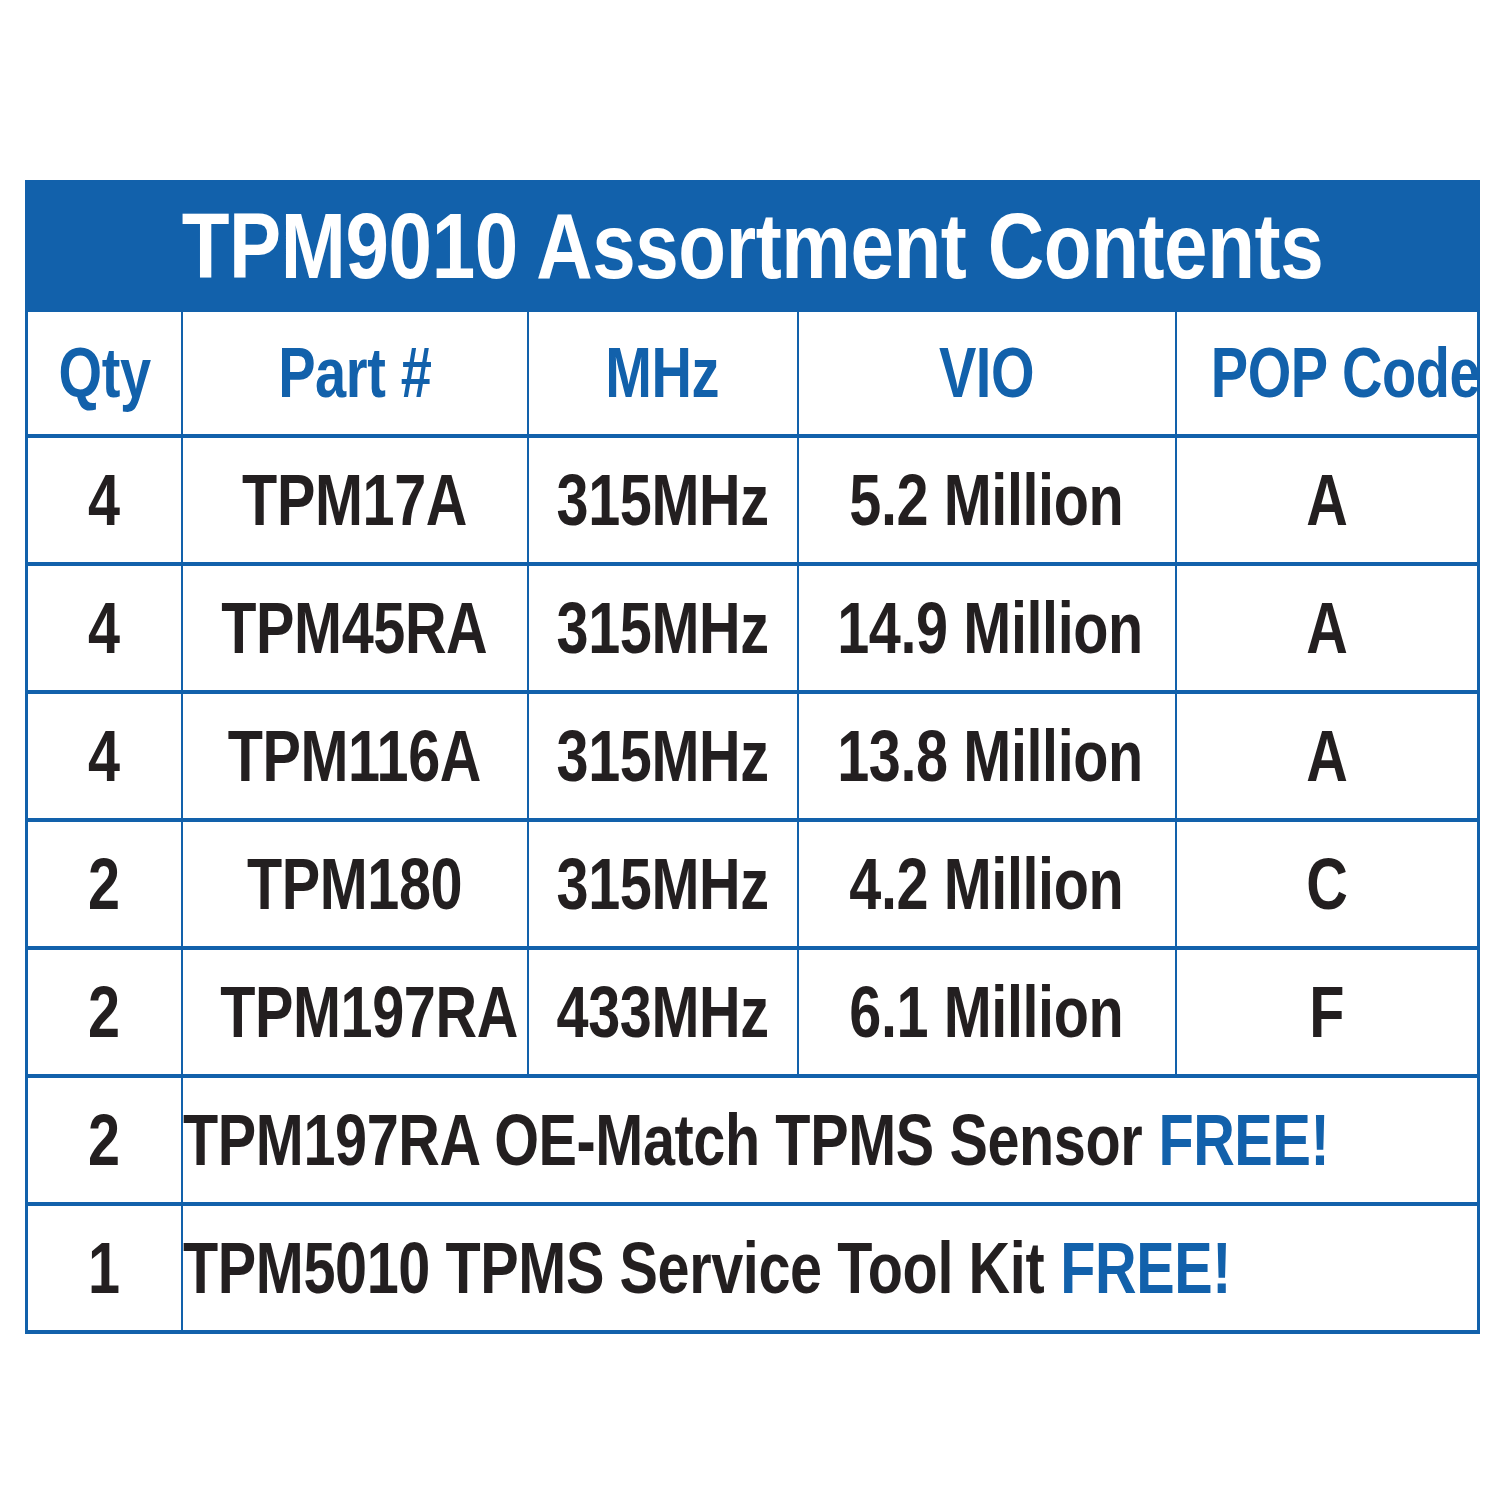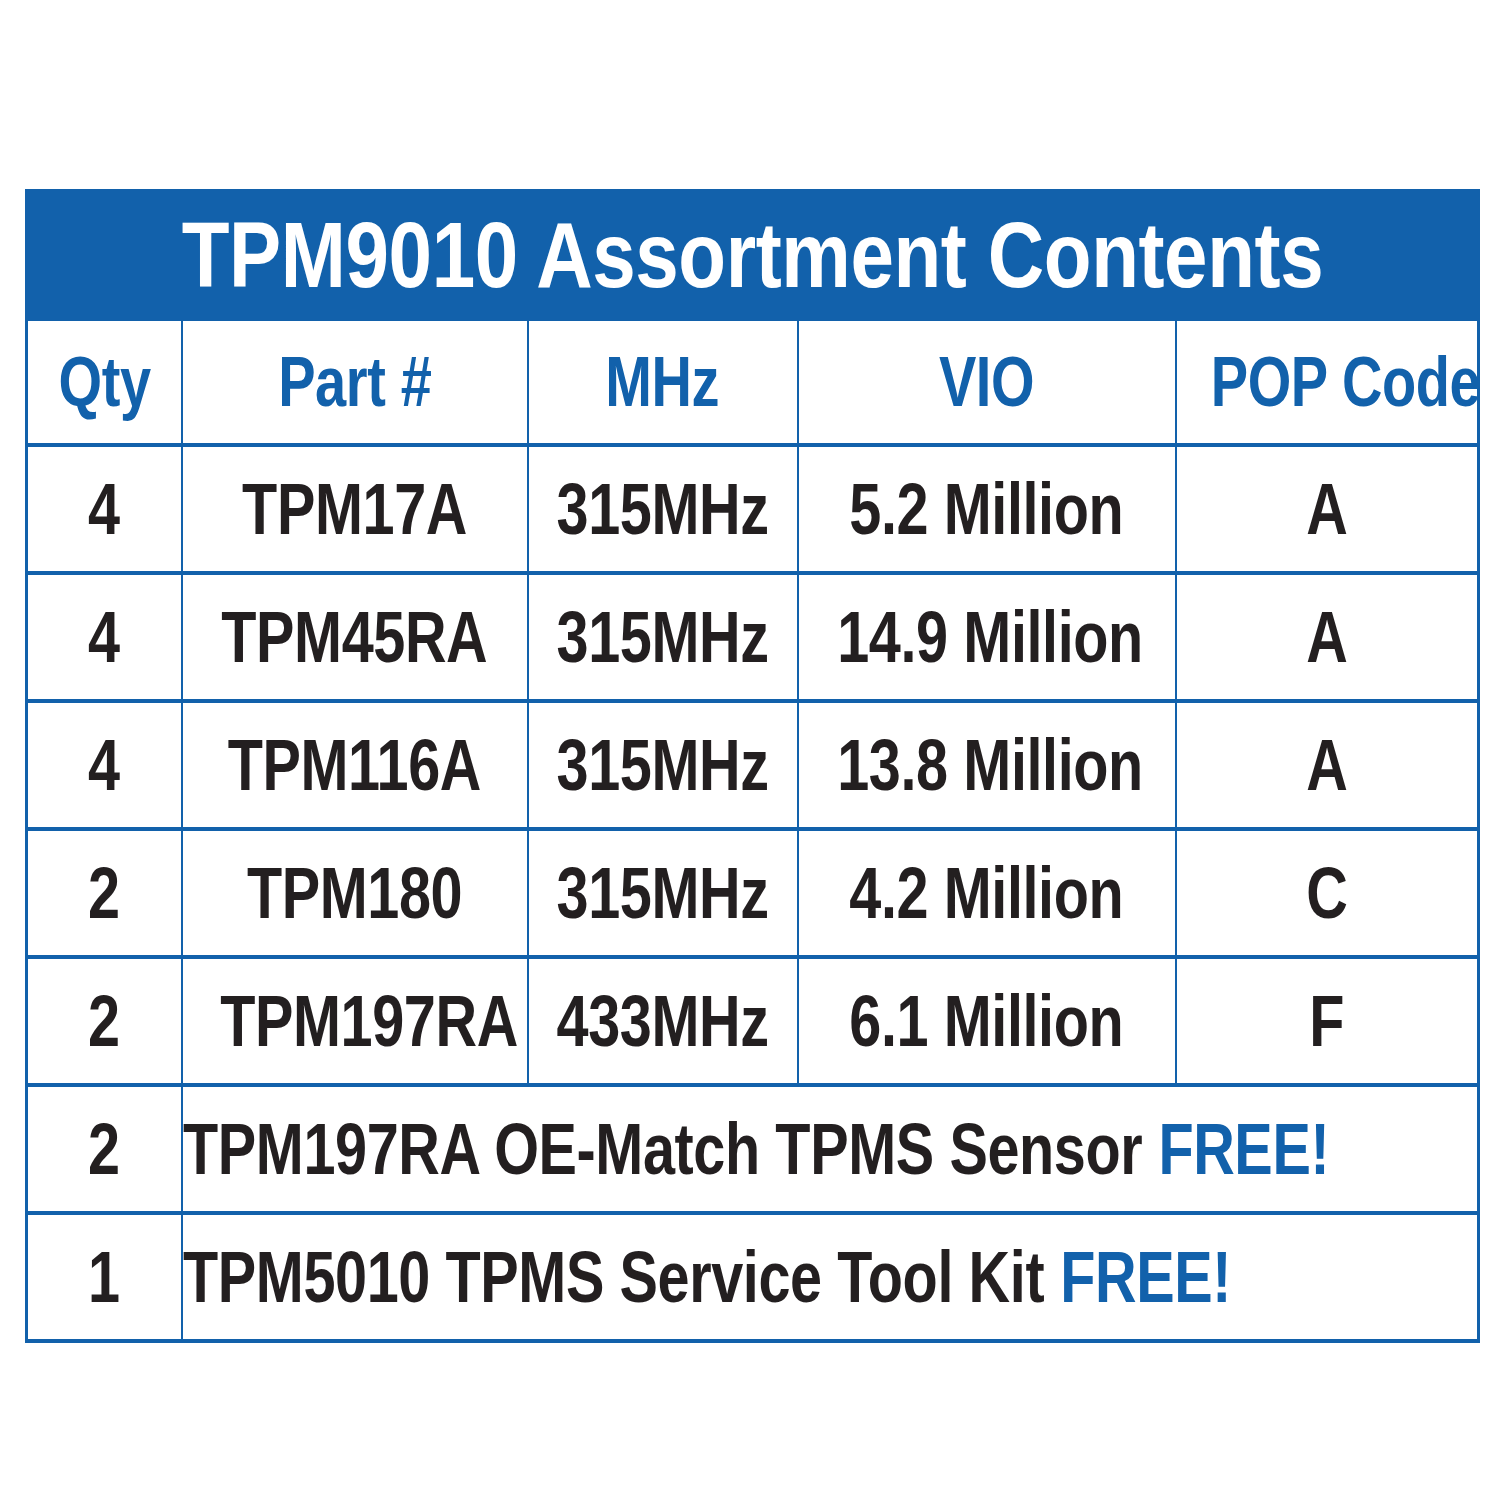--- a/index.html
+++ b/index.html
@@ -12,21 +12,21 @@
     background:#FFFFFF;
     font-family:"Liberation Sans","DejaVu Sans",sans-serif;
     font-weight:bold;
     position:relative;
     overflow:hidden;
   }
   .canvas{position:absolute;inset:0;background:#FFFFFF;}
 
   table.assort{
     position:absolute;
-    left:25px;top:189px;
+    left:25px;top:180px;
     width:1452px;
     border-collapse:collapse;
     table-layout:fixed;
     border:3px solid var(--blue);
     background:#FFFFFF;
   }
   tr.title-row{height:129px;}
   tr.head-row{height:125px;}
   tr.data-row{height:128px;}
 

